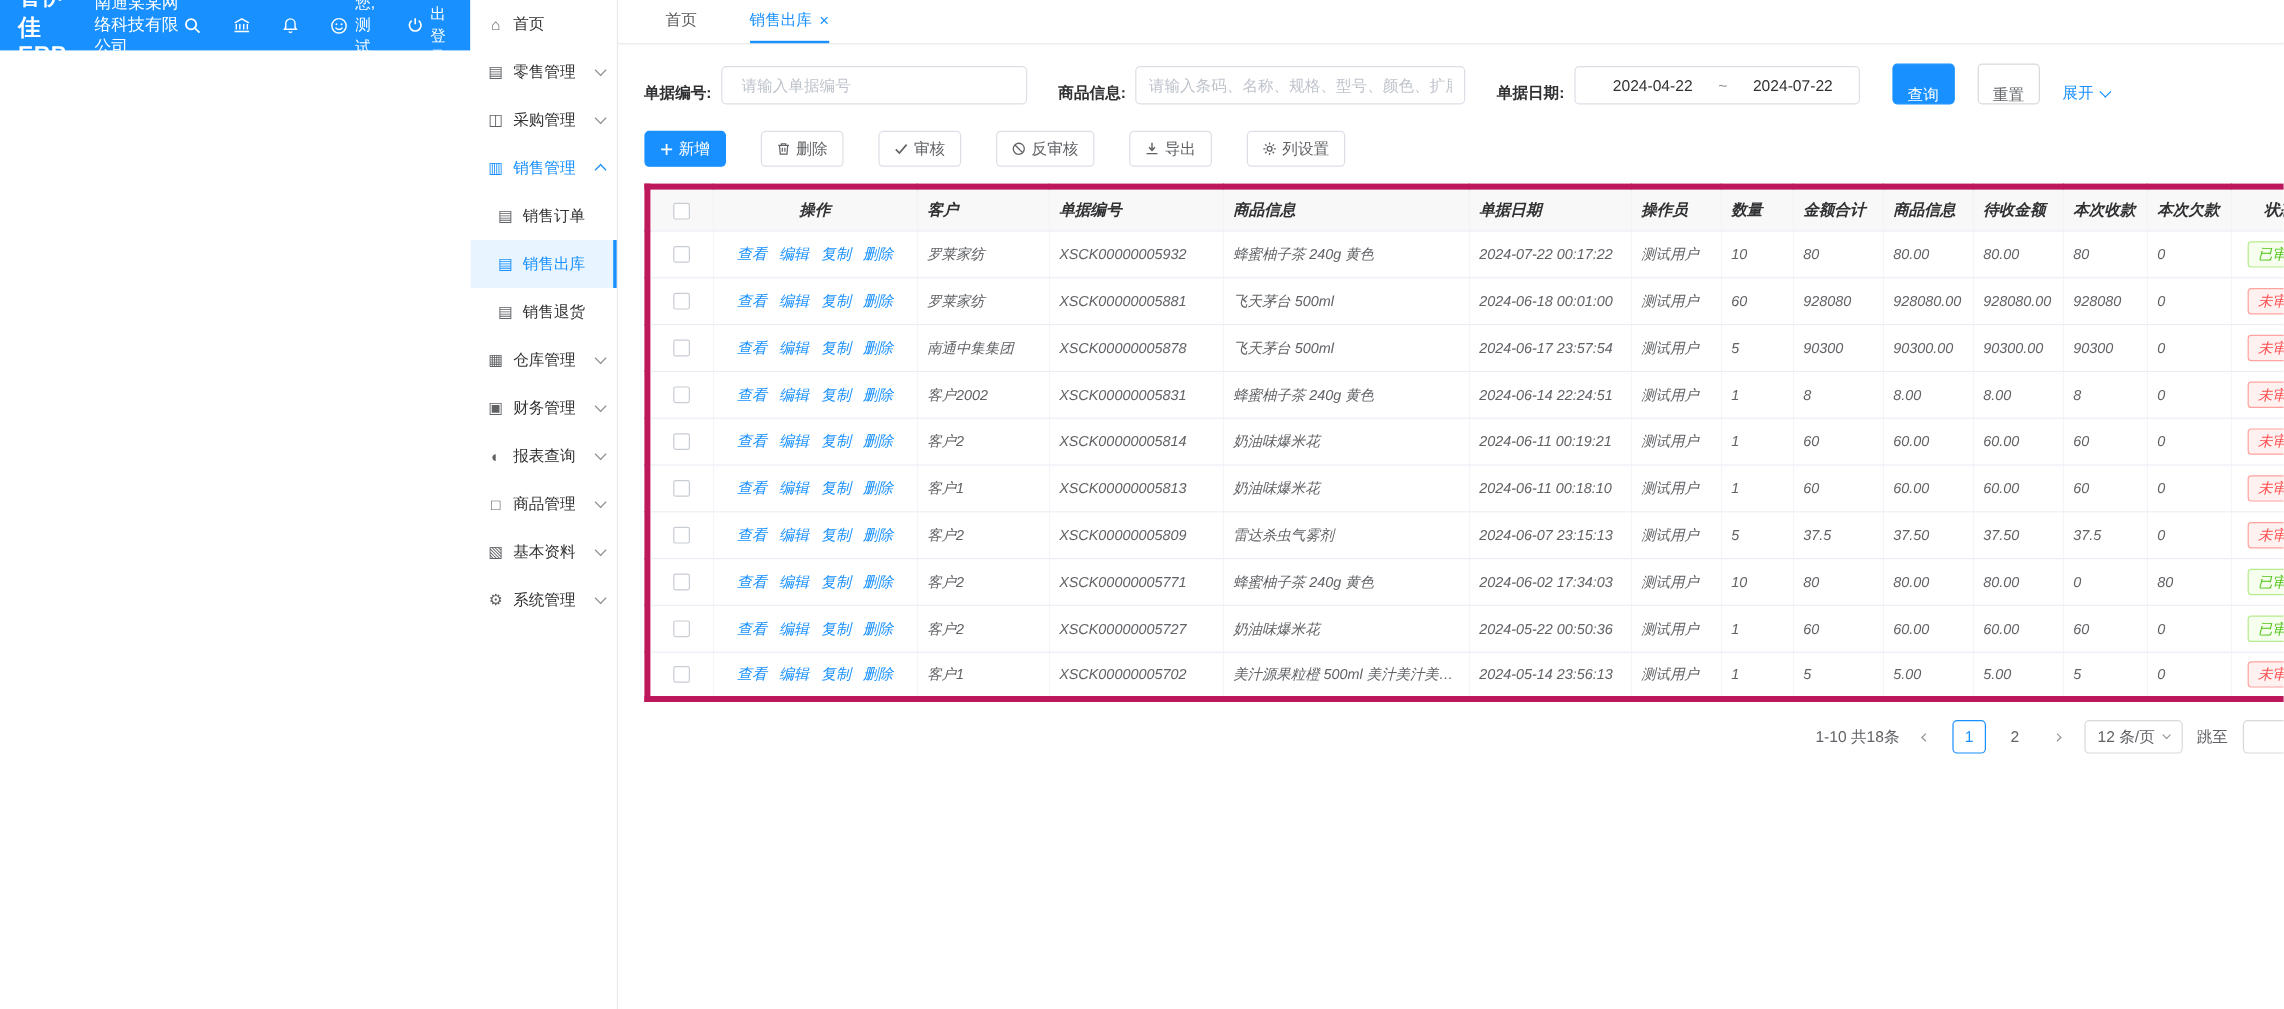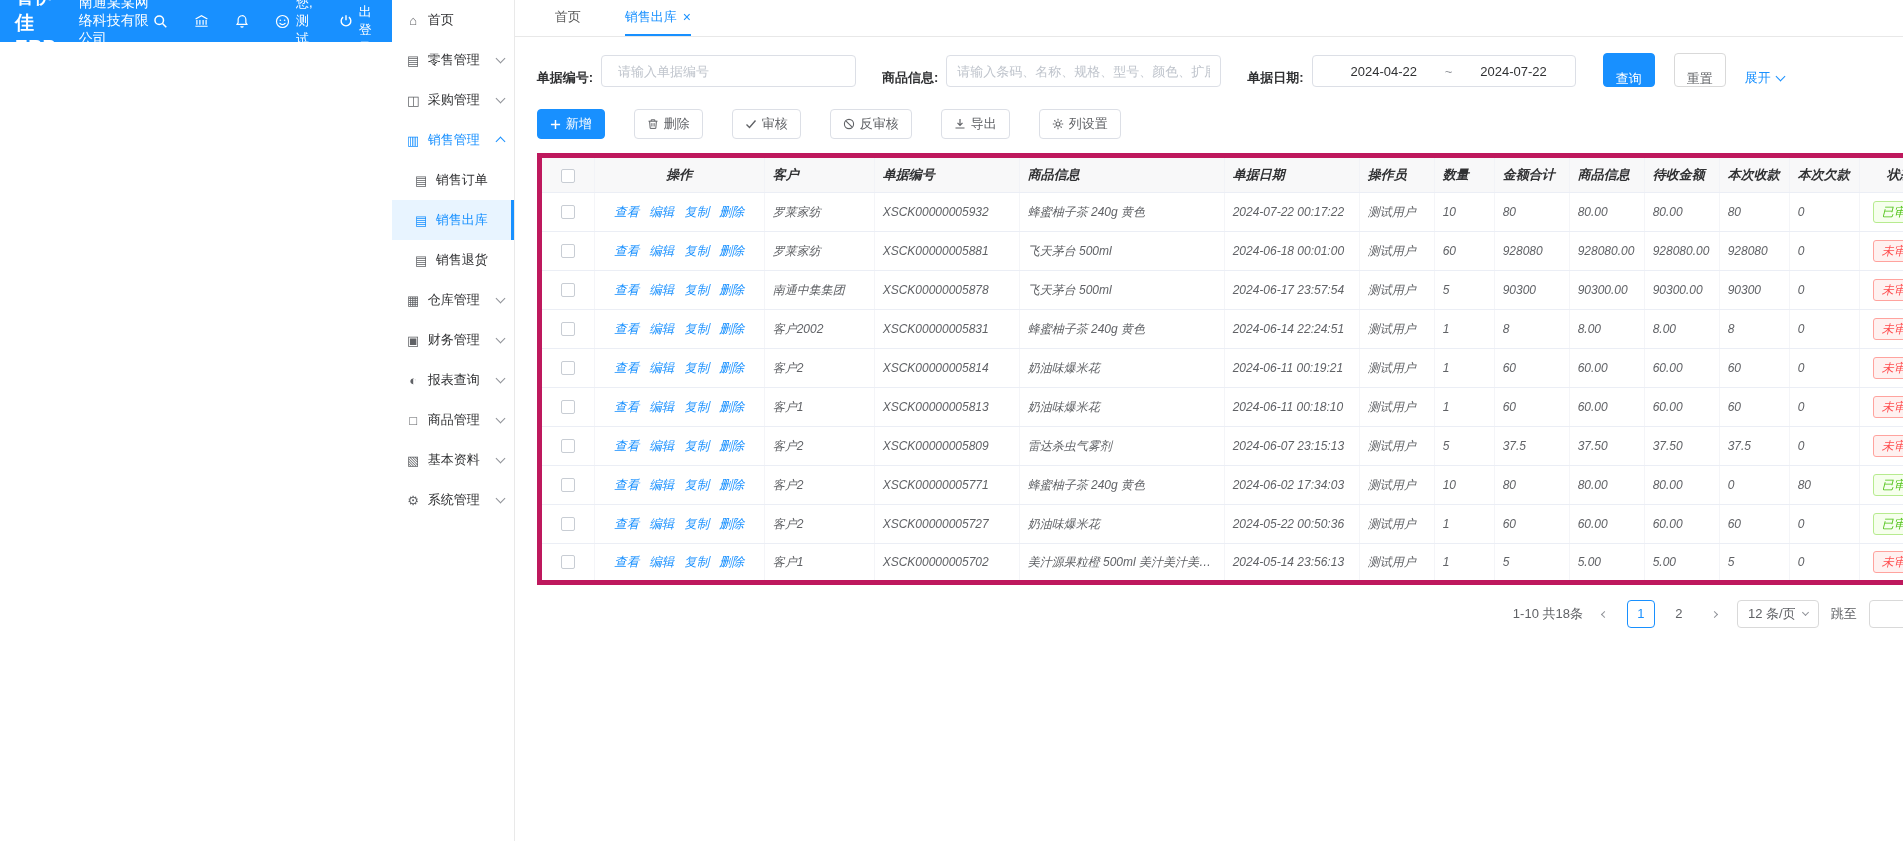--- a/index.html
+++ b/index.html
@@ -39,21 +39,21 @@
 
   .content { padding: 16px 0 0 22px; }
 
   
   .filters { width: 1403px; display: flex; align-items: flex-end; font-size: 13px; }
   .f-label { font-weight: 700; color: #303133; margin-right: 8px; white-space: nowrap; }
   .f-input { height: 32px; border: 1px solid #dcdfe6; border-radius: 4px; padding: 0 10px; font-size: 13px; color: #303133; outline: none; font-family: inherit; }
   .f-input::placeholder { color: #bfc4cc; }
   .in-bill { width: 255px; margin-right: 26px; padding-left: 16px; }
   .in-prod { width: 275px; margin-right: 26px; }
-  .date-range { width: 264px; height: 32px; border: 1px solid #dcdfe6; border-radius: 4px; display: flex; align-items: center; justify-content: space-evenly; color: #303133; margin-right: 27px; cursor: pointer; padding-left: 10px; }
+  .date-range { width: 238px; height: 32px; border: 1px solid #dcdfe6; border-radius: 4px; display: flex; align-items: center; justify-content: space-evenly; color: #303133; margin-right: 27px; cursor: pointer; padding-left: 10px; }
   .date-sep { color: #909399; }
   .btn { height: 26px; padding: 16px 12px; border-radius: 4px; font-size: 13px; border: 1px solid #d9d9d9; background: #fff; color: #606266; cursor: pointer; font-family: inherit; }
   .btn.primary { background: #1890ff; border-color: #1890ff; color: #fff; margin-right: 19px; }
   .btn.reset { margin-right: 19px; }
   .expand-link { color: #1890ff; display: inline-flex; align-items: center; gap: 6px; cursor: pointer; font-size: 13px; }
   .expand-link .chev { color: #1890ff; margin-top: -3px; }
 
   
   .toolbar { width: 1403px; display: flex; align-items: center; gap: 14px; margin: 22px 0 14px; }
   .tbtn { height: 30px; padding: 0 12px; border-radius: 4px; font-size: 13px; border: 1px solid #dcdfe6; background: #fff; color: #606266; cursor: pointer; display: inline-flex; align-items: center; gap: 5px; font-family: inherit; }

